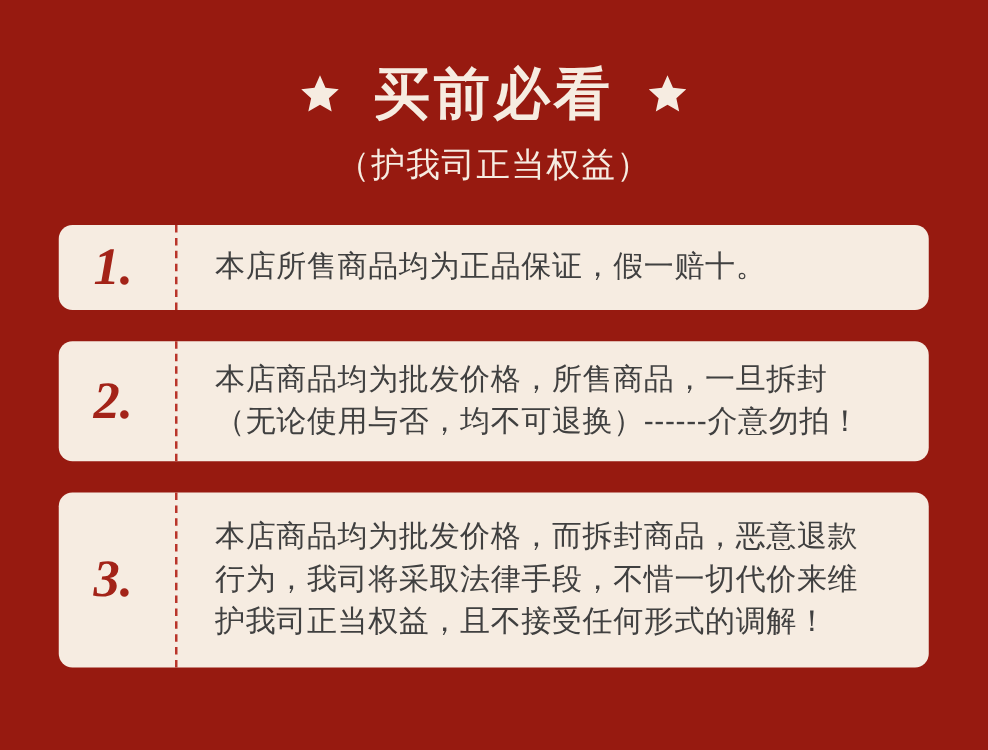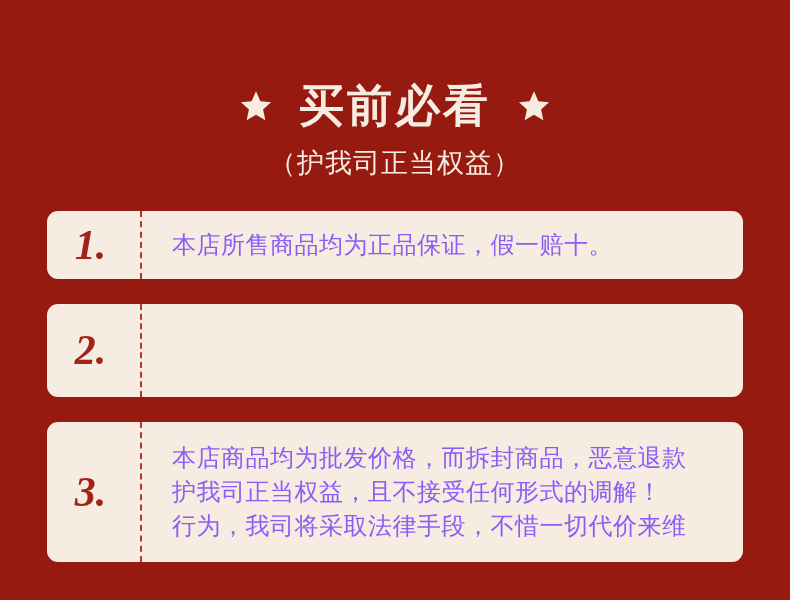--- a/index.html
+++ b/index.html
@@ -18,21 +18,20 @@
     height: 600px;
     position: relative;
     background: #971a10;
     box-sizing: border-box;
   }
 
   
   .header {
     padding-top: 44px;
     text-align: center;
-    margin-top: 31px;
   }
   .title-row {
     display: flex;
     align-items: center;
     justify-content: center;
     gap: 26px;
     height: 62px;
   }
   .star {
     display: inline-block;
@@ -96,21 +95,21 @@
   .card-body {
     flex: 1 1 auto;
     display: flex;
     flex-direction: column;
     justify-content: center;
     padding: 14px 22px 14px 30px;
     box-sizing: border-box;
   }
   .card-line {
     font-size: 24px;
-    color: #8b5cf6;
+    color: #404040;
     line-height: 1.42;
     letter-spacing: 0.5px;
     white-space: nowrap;
   }
   .card-1 { min-height: 68px; }
   .card-2 { min-height: 93px; }
   .card-3 { min-height: 140px; }
 </style>
 </head>
 <body>
@@ -138,25 +137,29 @@
 
     <div class="card card-1">
       <div class="card-num">1.</div>
       <div class="card-body">
         <div class="card-line">本店所售商品均为正品保证，假一赔十。</div>
       </div>
     </div>
 
     <div class="card card-2">
       <div class="card-num">2.</div>
+      <div class="card-body">
+        <div class="card-line">本店商品均为批发价格，所售商品，一旦拆封</div>
+        <div class="card-line">（无论使用与否，均不可退换）------介意勿拍！</div>
+      </div>
     </div>
 
     <div class="card card-3">
       <div class="card-num">3.</div>
       <div class="card-body">
         <div class="card-line">本店商品均为批发价格，而拆封商品，恶意退款</div>
+        <div class="card-line">行为，我司将采取法律手段，不惜一切代价来维</div>
         <div class="card-line">护我司正当权益，且不接受任何形式的调解！</div>
-        <div class="card-line">行为，我司将采取法律手段，不惜一切代价来维</div>
       </div>
     </div>
 
   </div>
 </div>
 
 </body></html>

